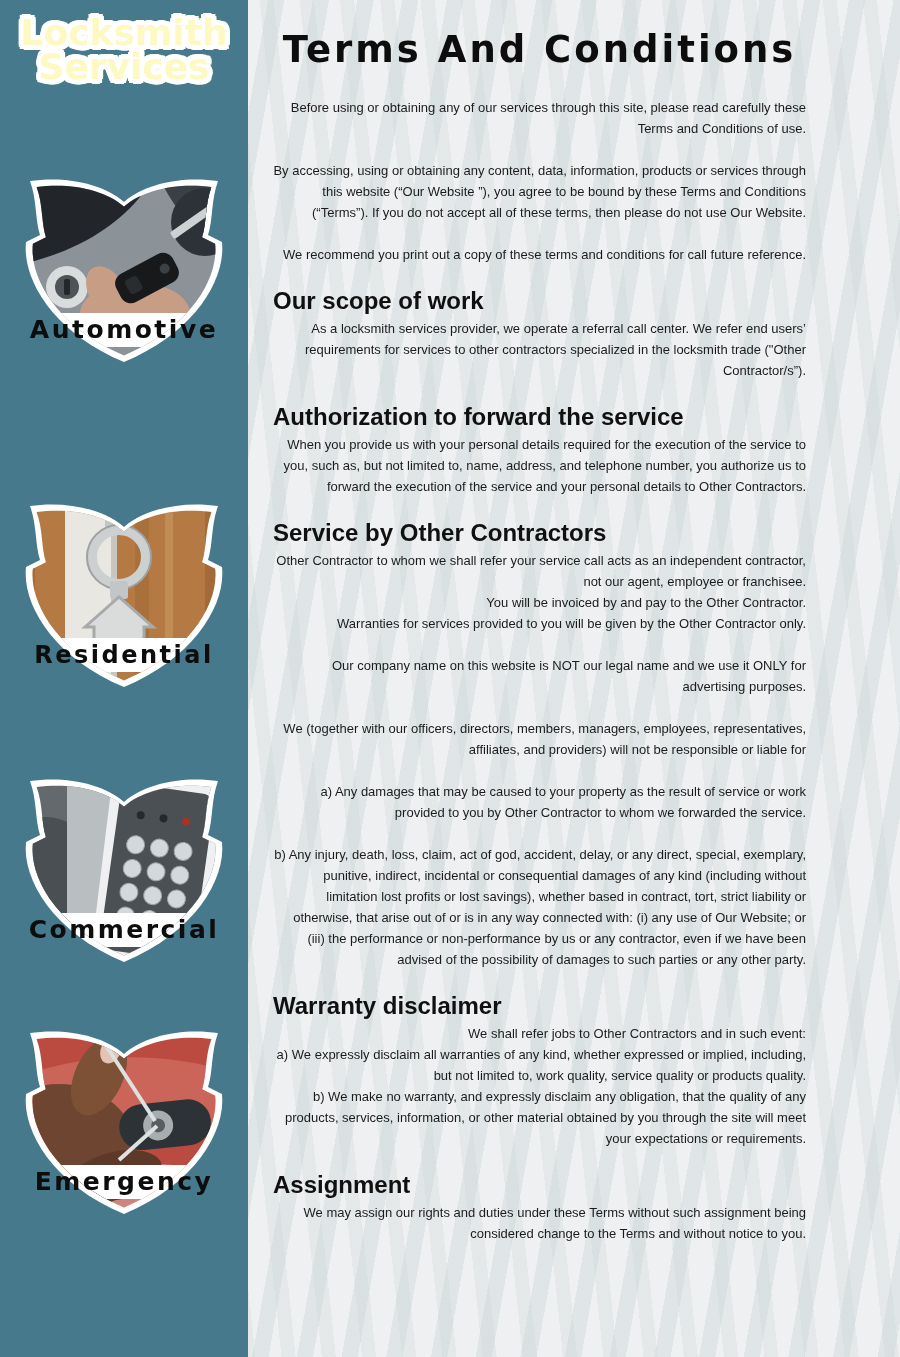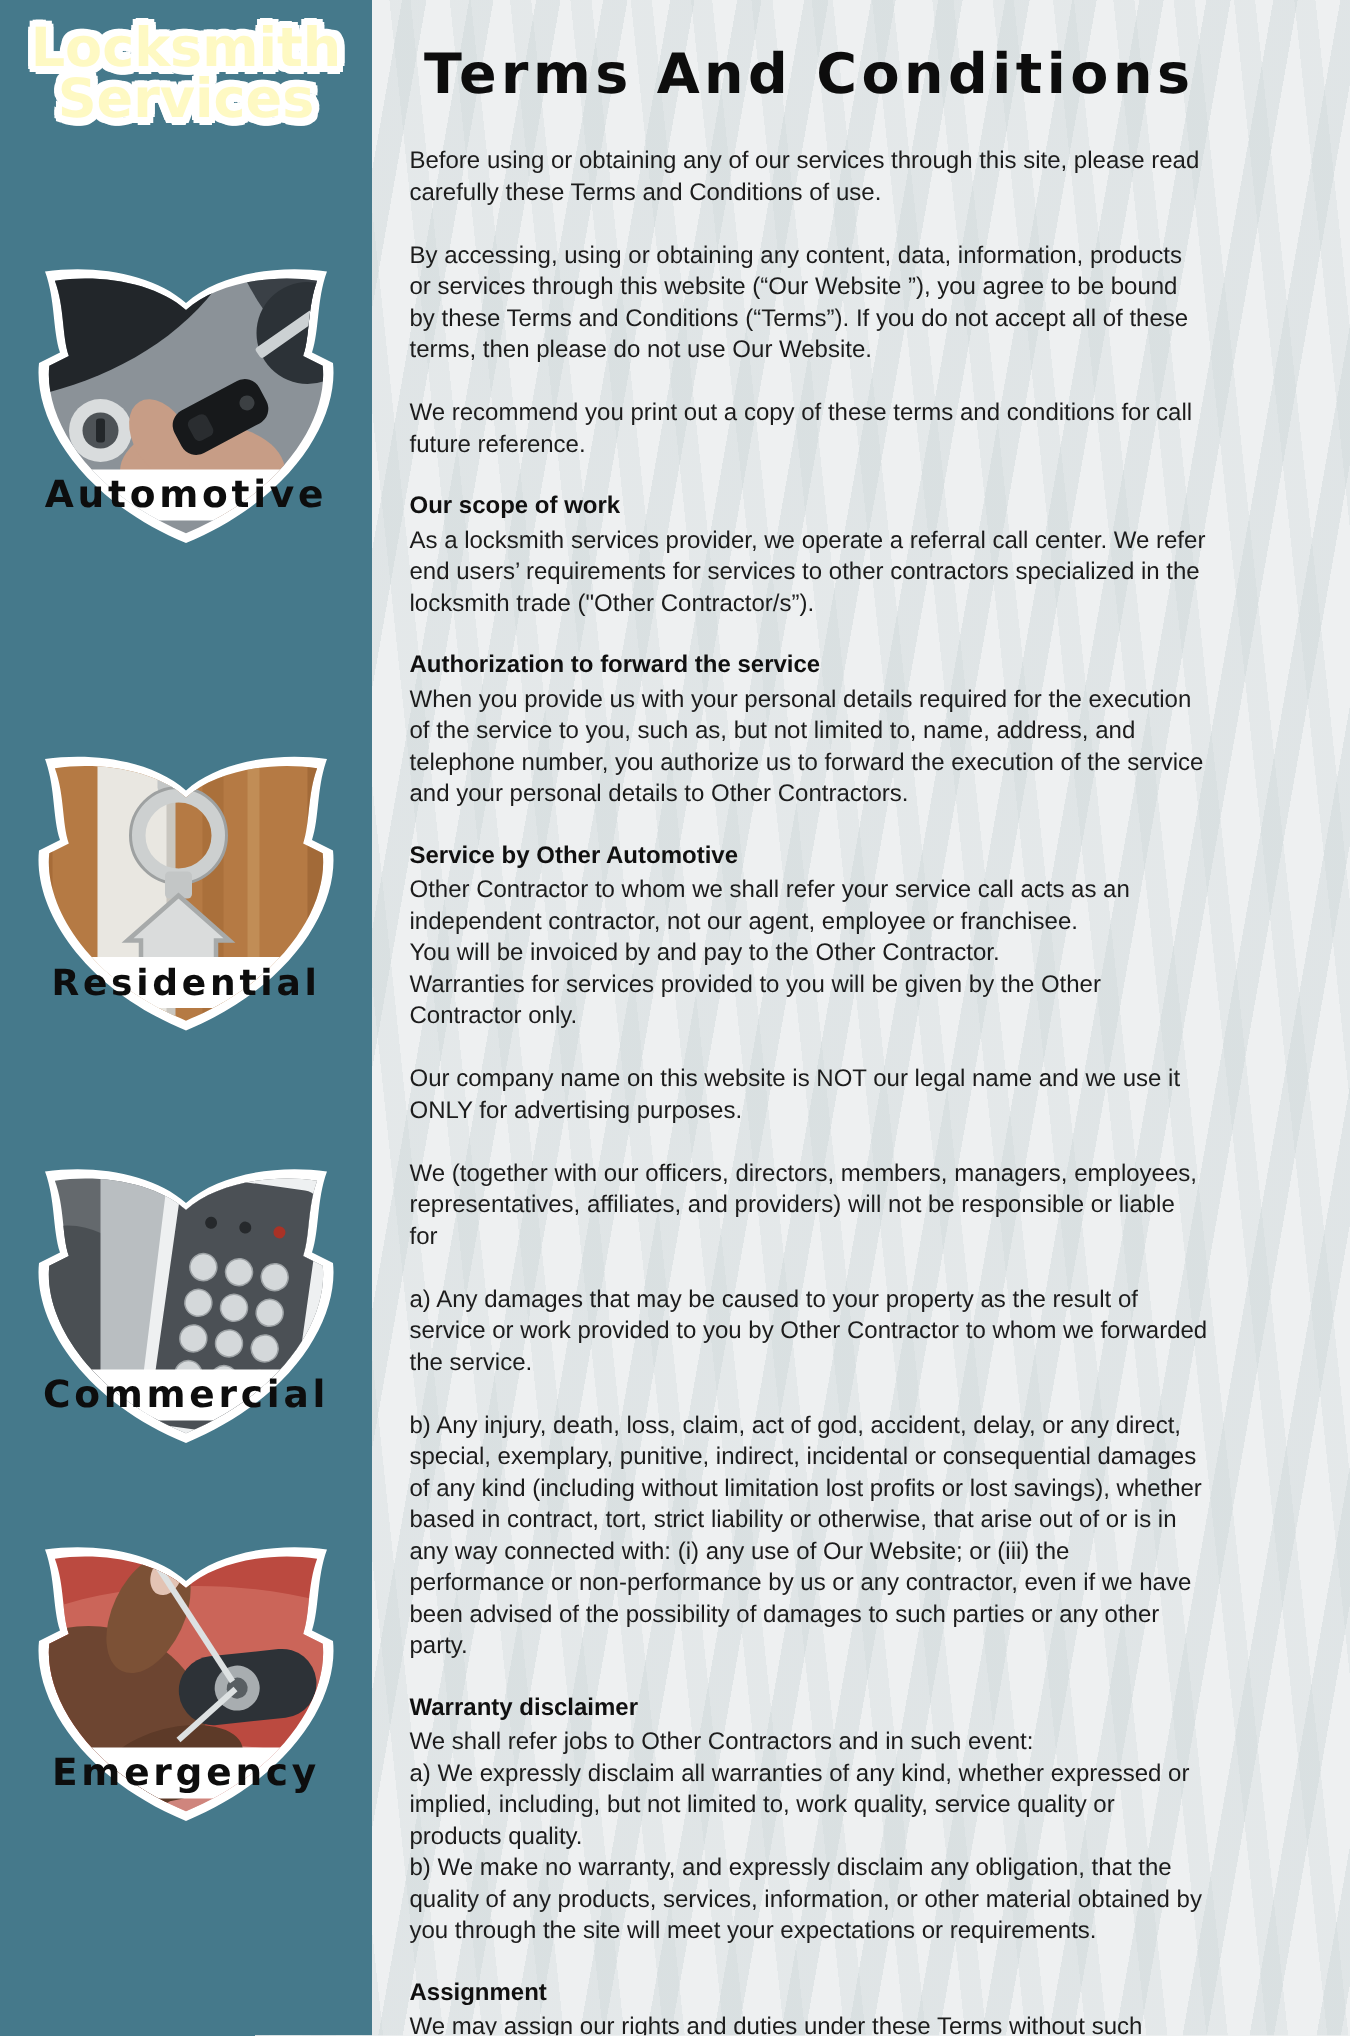--- a/index.html
+++ b/index.html
@@ -46,25 +46,25 @@
   .content {
     position: absolute; left: 248px; top: 0; width: 588px; height: 1357px;
     padding: 0 30px 0 25px; color: #1c1c1c;
   }
   .page-title {
     margin: 28px 0 26px; text-align: center;
     font-family: "DejaVu Sans", sans-serif;
     font-weight: 800; font-size: 37px; letter-spacing: 3px; color: #0d0d0d;
   }
   .content p {
-    margin: 0 0 21px; font-size: 16px; line-height: 21px;
+    margin: 0 0 21px; font-size: 13px; line-height: 21px; text-align: right;
   }
   .content p.tight { margin-bottom: 0; }
   .content h2 {
-    margin: 22px 0 3px; font-size: 16px; font-weight: bold; color: #101010;
+    margin: 22px 0 3px; font-size: 24px; font-weight: bold; color: #101010;
     font-family: "Liberation Sans", sans-serif;
   }
 </style>
 </head>
 <body>
 
 <div class="page">
 
   <aside class="sidebar">
 
@@ -212,21 +212,21 @@
       <h2>Our scope of work</h2>
       <p>As a locksmith services provider, we operate a referral call center. We refer end users’ requirements for services to other contractors specialized in the locksmith trade ("Other Contractor/s”).</p>
     </section>
 
     <section>
       <h2>Authorization to forward the service</h2>
       <p>When you provide us with your personal details required for the execution of the service to you, such as, but not limited to, name, address, and telephone number, you authorize us to forward the execution of the service and your personal details to Other Contractors.</p>
     </section>
 
     <section>
-      <h2>Service by Other Automotive</h2>
+      <h2>Service by Other Contractors</h2>
       <p class="tight">Other Contractor to whom we shall refer your service call acts as an independent contractor, not our agent, employee or franchisee.</p>
       <p class="tight">You will be invoiced by and pay to the Other Contractor.</p>
       <p>Warranties for services provided to you will be given by the Other Contractor only.</p>
       <p>Our company name on this website is NOT our legal name and we use it ONLY for advertising purposes.</p>
     </section>
 
     <section>
       <p>We (together with our officers, directors, members, managers, employees, representatives, affiliates, and providers) will not be responsible or liable for</p>
       <p>a) Any damages that may be caused to your property as the result of service or work provided to you by Other Contractor to whom we forwarded the service.</p>
       <p>b) Any injury, death, loss, claim, act of god, accident, delay, or any direct, special, exemplary, punitive, indirect, incidental or consequential damages of any kind (including without limitation lost profits or lost savings), whether based in contract, tort, strict liability or otherwise, that arise out of or is in any way connected with: (i) any use of Our Website; or (iii) the performance or non-performance by us or any contractor, even if we have been advised of the possibility of damages to such parties or any other party.</p>

